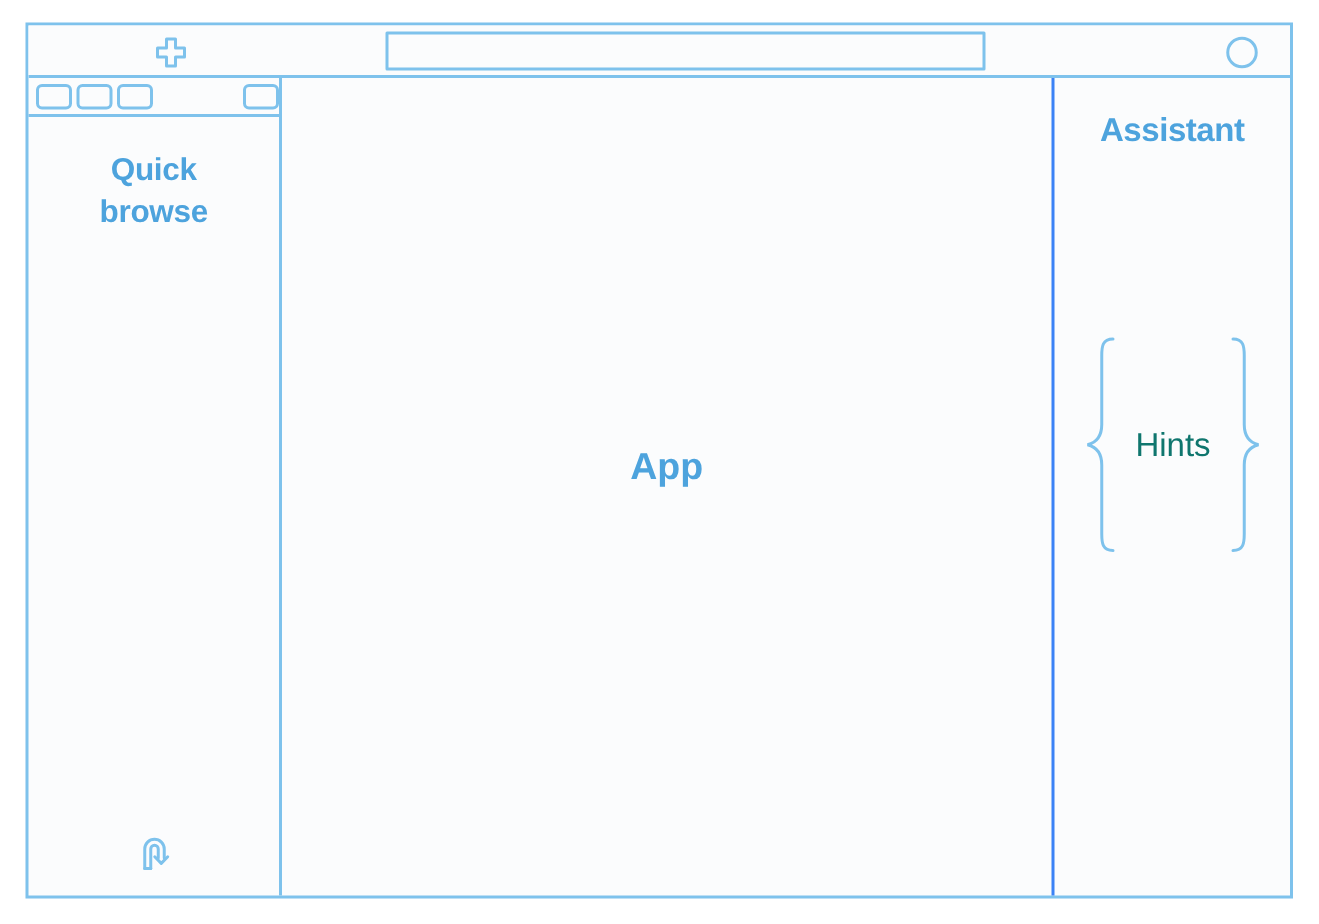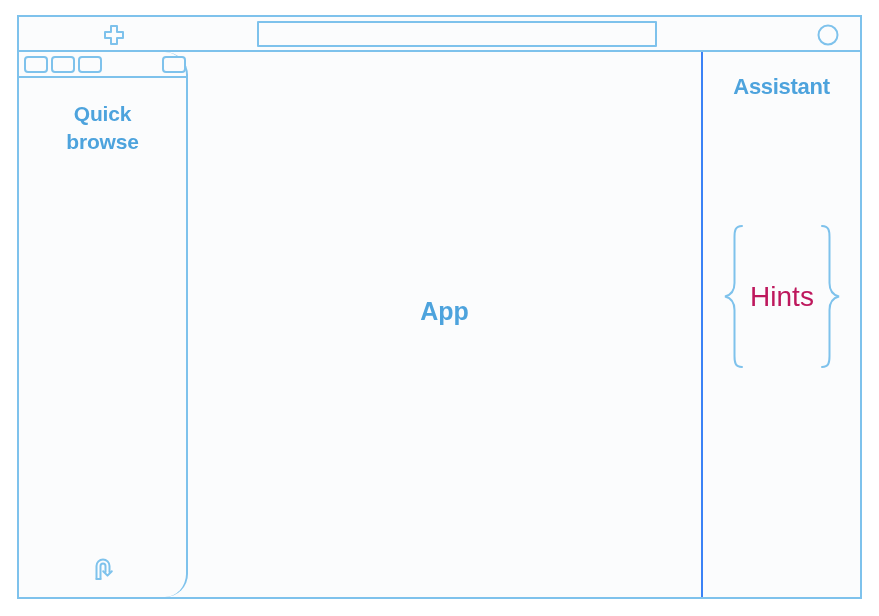--- a/index.html
+++ b/index.html
@@ -87,21 +87,20 @@
 
   
   #sidebar {
     position: relative;
     width: 169px;
     flex: 0 0 169px;
     border-right: 2px solid #7ec2ec;
     box-sizing: border-box;
     display: flex;
     flex-direction: column;
-    border-radius: 23px;
   }
 
   #sidebar-toolbar {
     position: relative;
     height: 26px;
     flex: 0 0 26px;
     border-bottom: 2px solid #7ec2ec;
     box-sizing: border-box;
   }
 
@@ -198,22 +197,22 @@
   .brace {
     position: absolute;
     top: 0;
     width: 26px;
     height: 147px;
   }
   .brace.left { left: 0; }
   .brace.right { right: 0; }
 
   #hints-label {
-    font-size: 28px;
-    color: #be185d;
+    font-size: 22px;
+    color: #0f766e;
     font-weight: normal;
     letter-spacing: 0px;
   }
 </style>
 </head>
 <body>
 
 <div id="wireframe">
 
   <div id="top-bar">

